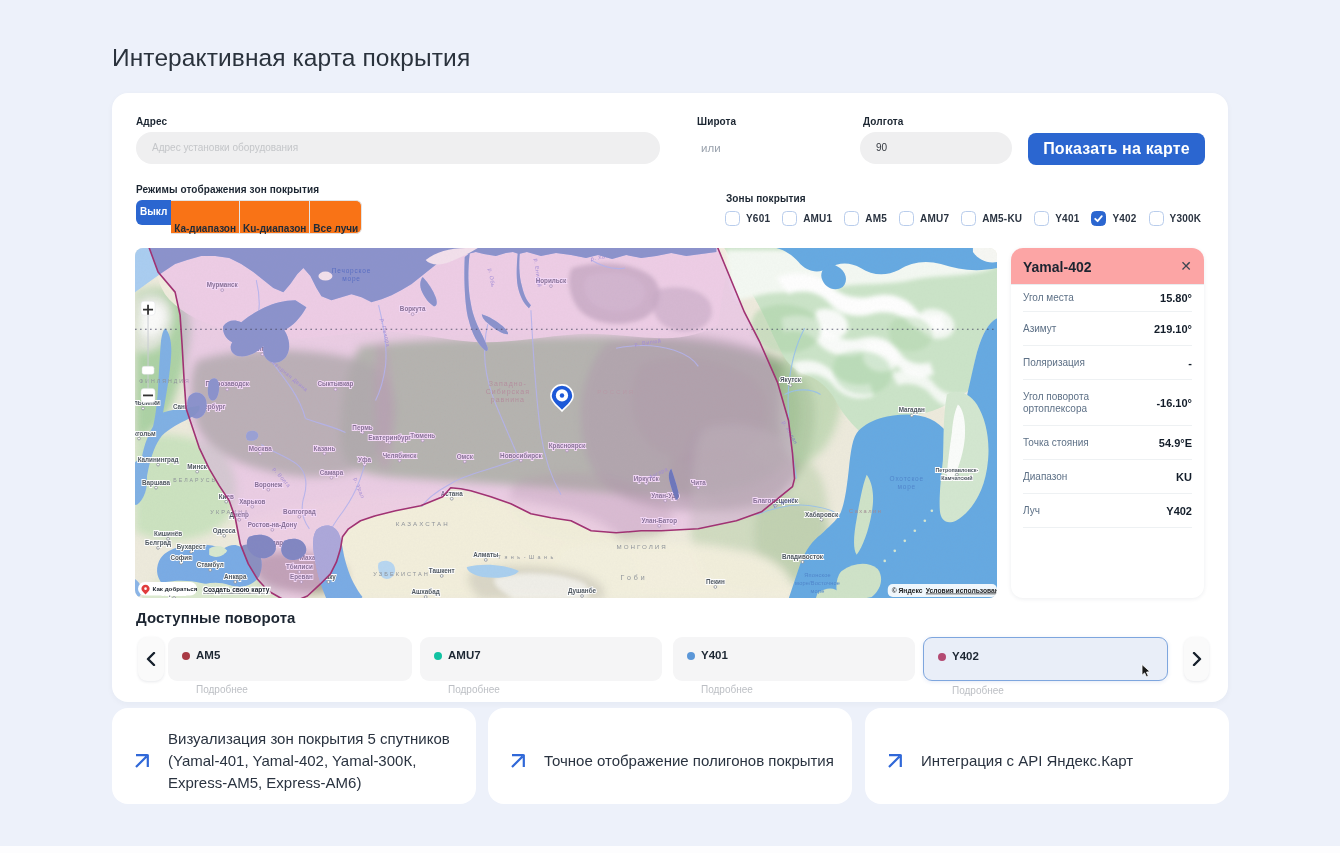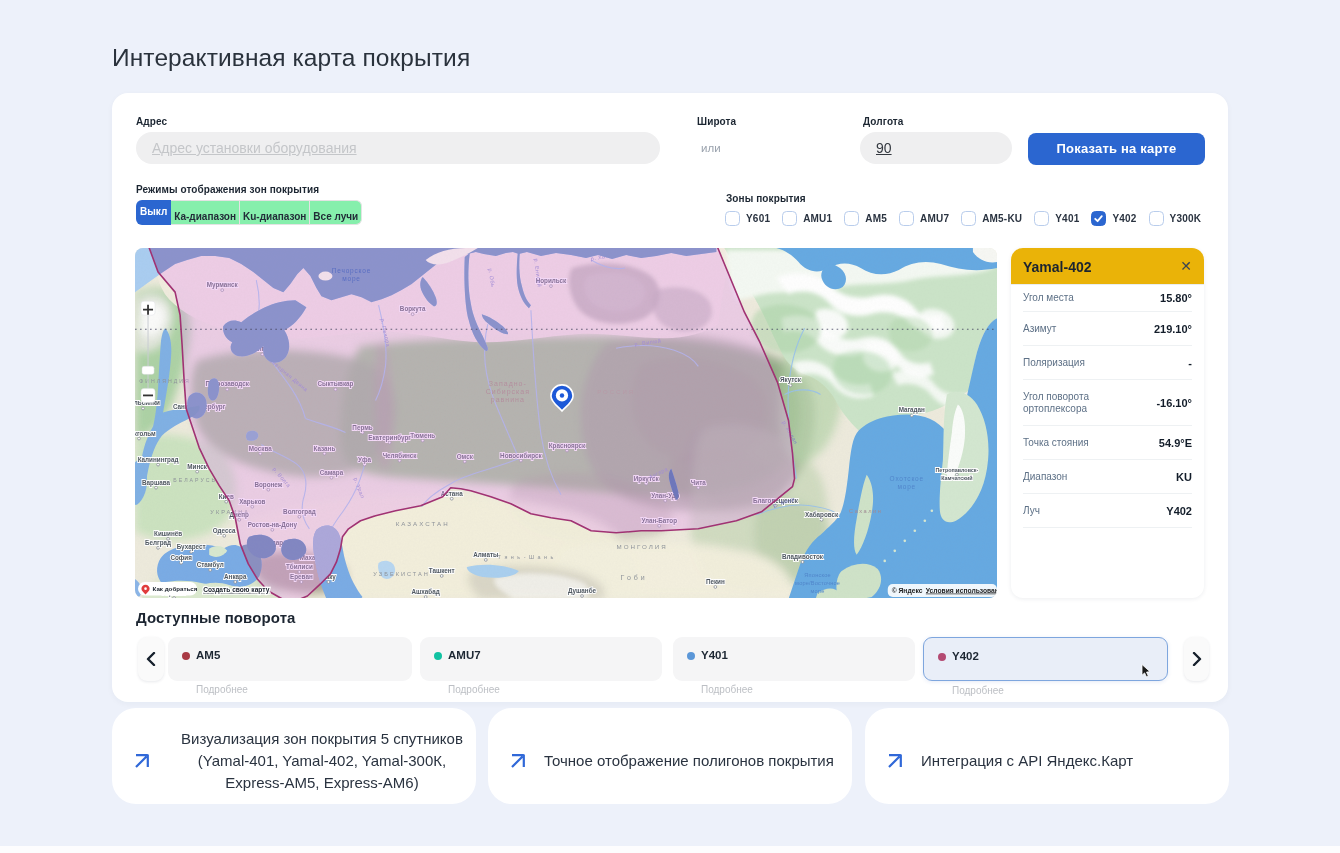--- a/index.html
+++ b/index.html
@@ -2,49 +2,49 @@
 <html lang="ru"><head>
 <meta charset="utf-8">
 <style>
   * { margin:0; padding:0; box-sizing:border-box; }
   html,body { width:1340px; height:853px; overflow:hidden; }
   body { background:#edf1fa; font-family:"Liberation Sans", sans-serif; position:relative; }
   .abs { position:absolute; }
   h1 { position:absolute; left:112px; top:44px; font-size:24.5px; font-weight:400; color:#2a323c; letter-spacing:0.1px; }
   .card { position:absolute; left:112px; top:93px; width:1116px; height:609px; background:#fff; border-radius:16px; box-shadow:0 2px 6px rgba(30,40,70,.04); }
   .lbl { position:absolute; font-size:10px; font-weight:700; color:#1b2531; letter-spacing:0.1px;text-align:right; }
-  .inp { position:absolute; height:32px; background:#efeff0; border-radius:16px; font-size:14px; color:#33383f; line-height:32px; padding:0 16px;text-decoration:underline; }
+  .inp { position:absolute; height:32px; background:#efeff0; border-radius:16px; font-size:10px; color:#33383f; line-height:32px; padding:0 16px; }
   .ph { color:#c4c6c9; }
-  .btn { position:absolute; left:916px; top:40px; width:177px; height:32px; background:#2b66d0; border-radius:8px; color:#fff; font-size:13px; font-weight:700; text-align:center; line-height:32px; letter-spacing:0.2px; }
+  .btn { position:absolute; left:916px; top:40px; width:177px; height:32px; background:#2b66d0; border-radius:8px; color:#fff; font-size:16px; font-weight:700; text-align:center; line-height:32px; letter-spacing:0.2px; }
   .ili { position:absolute; left:557px; top:49px; font-size:11.5px; color:#9aa2ad;padding-left:32px; }
   .seg { position:absolute; left:24px; top:107px; display:flex; height:25px; }
-  .seg div { height:25px; line-height:24px; font-size:10px; font-weight:600; color:#222c38; background:#86efac; border:1px solid #e3e3e3; border-left:none; padding:4px 3px; }
+  .seg div { height:25px; line-height:24px; font-size:10px; font-weight:600; color:#222c38; background:#f97316; border:1px solid #e3e3e3; border-left:none; padding:16px 3px; }
   .seg div.on { background:#2b66d0; color:#fff; border:none; border-radius:6px 0 0 6px; padding:0 4px; }
   .seg div:last-child { border-radius:0 6px 6px 0; }
   .zones { position:absolute; left:614px; top:100px; font-size:10px; font-weight:700; color:#1b2531; letter-spacing:0.1px; }
   .cbrow { position:absolute; left:613px; top:118px; display:flex; align-items:flex-end; white-space:nowrap; }
   .cb { width:15px; height:15px; border:1.3px solid #b9cdec; border-radius:4.5px; background:#fff; margin-right:6px; flex:none; position:relative; }
   .cb.on { background:#2b66d0; border-color:#2b66d0; }
   .cblbl { font-size:10px; font-weight:700; color:#2a3340; margin-right:12px; line-height:15px; letter-spacing:0.2px; }
   .panel { position:absolute; left:899px; top:155px; width:193px; height:350px; background:#fff; border-radius:12px; box-shadow:0 1px 4px rgba(30,40,70,.08); overflow:hidden; }
-  .panel .hd { height:37px; background:#eab308; border-bottom:1px solid #e9edf0; position:relative; }
+  .panel .hd { height:37px; background:#fca5a5; border-bottom:1px solid #e9edf0; position:relative; }
   .panel .hd b { position:absolute; left:12px; top:11px; font-size:14px; color:#1b2430; }
   .panel .hd .x { position:absolute; right:12px; top:10px; font-size:14px; color:#3c4652; }
   .prow { position:relative; margin:0 12px; border-bottom:1px solid #eef1f3; }
   .prow .l { display:inline-block; font-size:10px; color:#5d7086; padding:10.5px 0; max-width:100px; line-height:12px; }
   .prow .v { position:absolute; right:0; top:50%; transform:translateY(-50%); font-size:11px; font-weight:700; color:#131d2a; }
   .sath { position:absolute; left:24px; top:516px; font-size:15px; font-weight:700; color:#1c2531; letter-spacing:0.1px; }
   .scar { position:absolute; border-radius:9px; top:544px; height:44px; }
   .snav { background:#fafafa; box-shadow:0 1px 3px rgba(30,40,70,.10); width:26px; display:flex; align-items:center; justify-content:center; }
   .scard { background:#f5f5f6; padding:8px 0 0 14px; }
   .scard.sel { background:#e9eef8; border:1.5px solid #7ea6de; box-shadow:0 1px 4px rgba(40,80,180,.12); }
   .dot { display:inline-block; width:8px; height:8px; border-radius:50%; margin-right:6px; vertical-align:-0.5px; }
   .sname { font-size:11.5px; font-weight:700; color:#1d2733; }
   .smore { font-size:10px; color:#bcbfc4; margin:21px 0 0 14px; }
-  .bcard { position:absolute; top:708px; width:364px; height:96px; background:#fff; border-radius:24px;text-align:center; }
+  .bcard { position:absolute; top:708px; width:364px; height:96px; background:#fff; border-radius:16px; }
   .bcard svg { position:absolute; left:23px; top:50%; margin-top:-2px; }
   .btext { position:absolute; left:56px; top:calc(50% + 5px); transform:translateY(-50%); font-size:15px; color:#2a3340; line-height:22px; }
   .strip { position:absolute; left:0; bottom:0; width:100%; height:7px; background:#fdfdfe; }
 </style>
 </head>
 <body>
 <h1>Интерактивная карта покрытия</h1>
 <div class="card">
   <div class="lbl" style="left:24px; top:23px;">Адрес</div>
   <div class="inp ph" style="left:24px; top:39px; width:524px;">Адрес установки оборудования</div>

